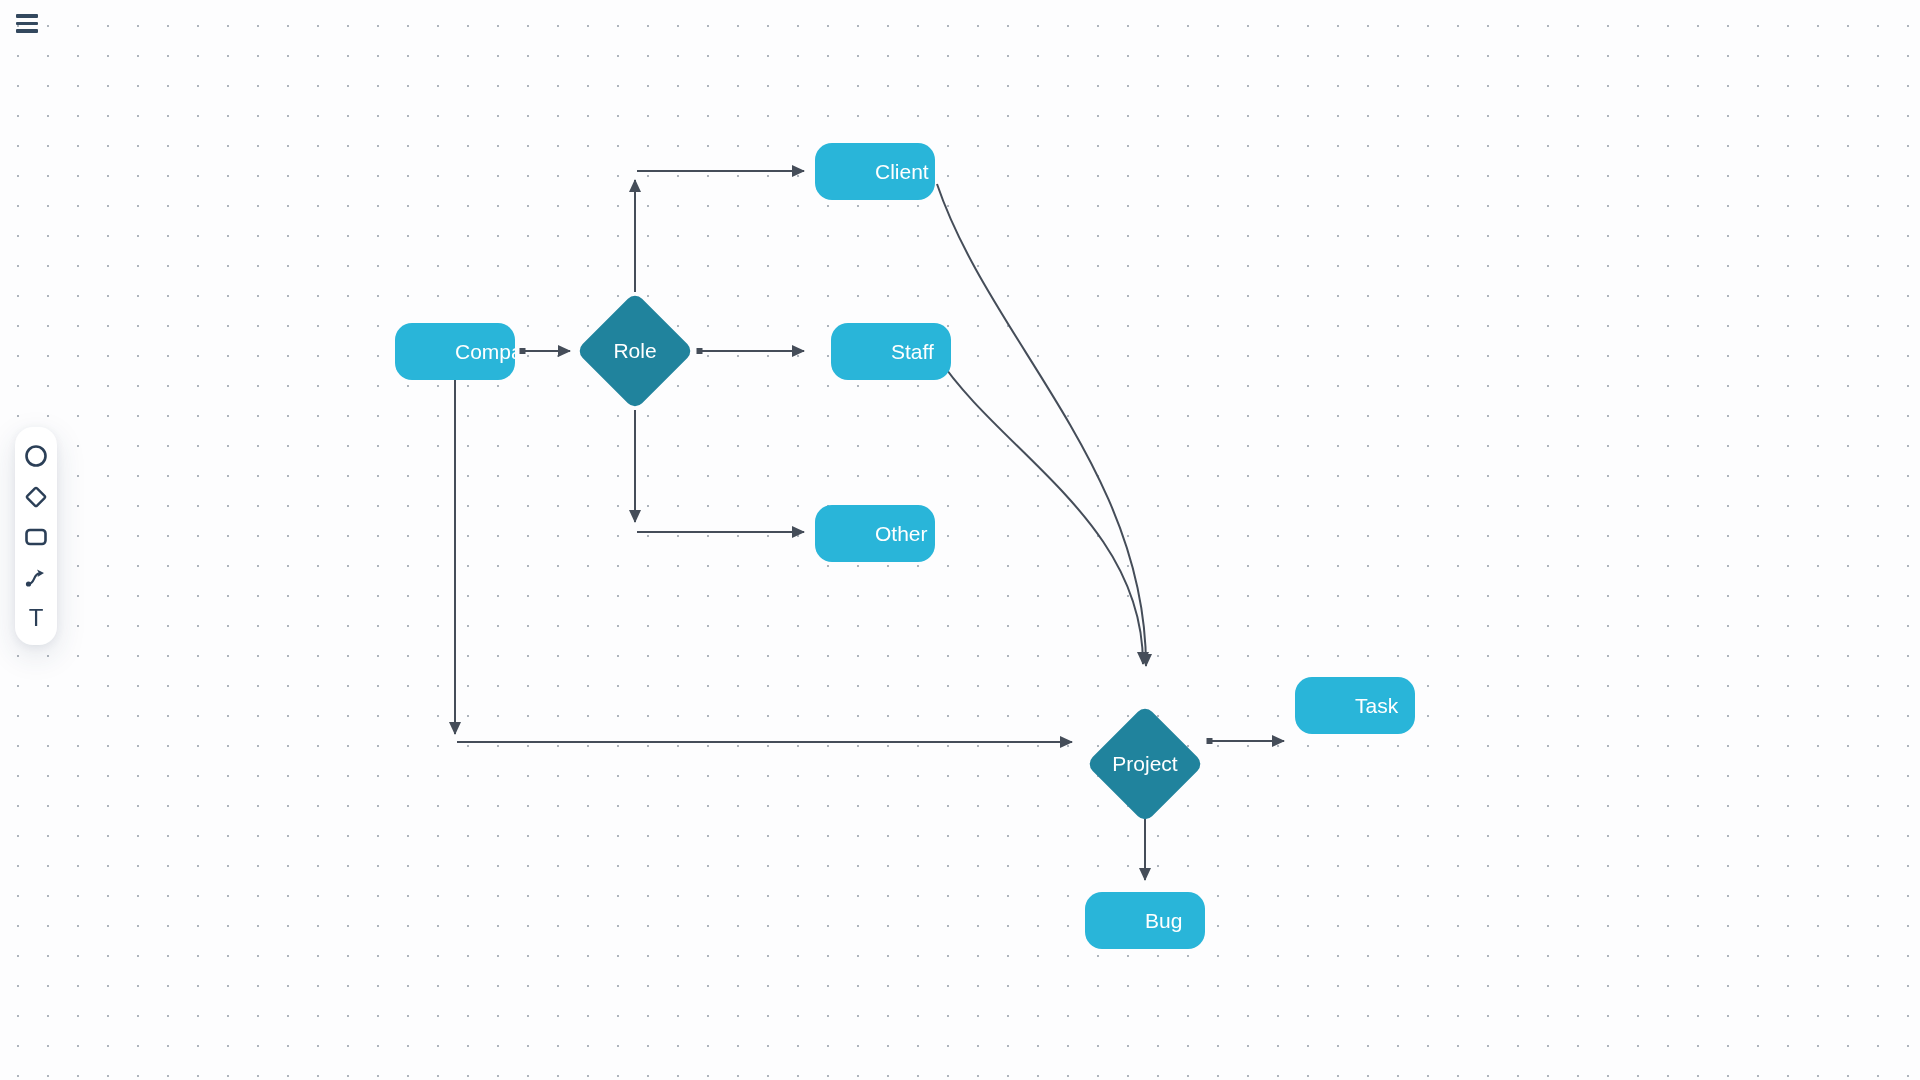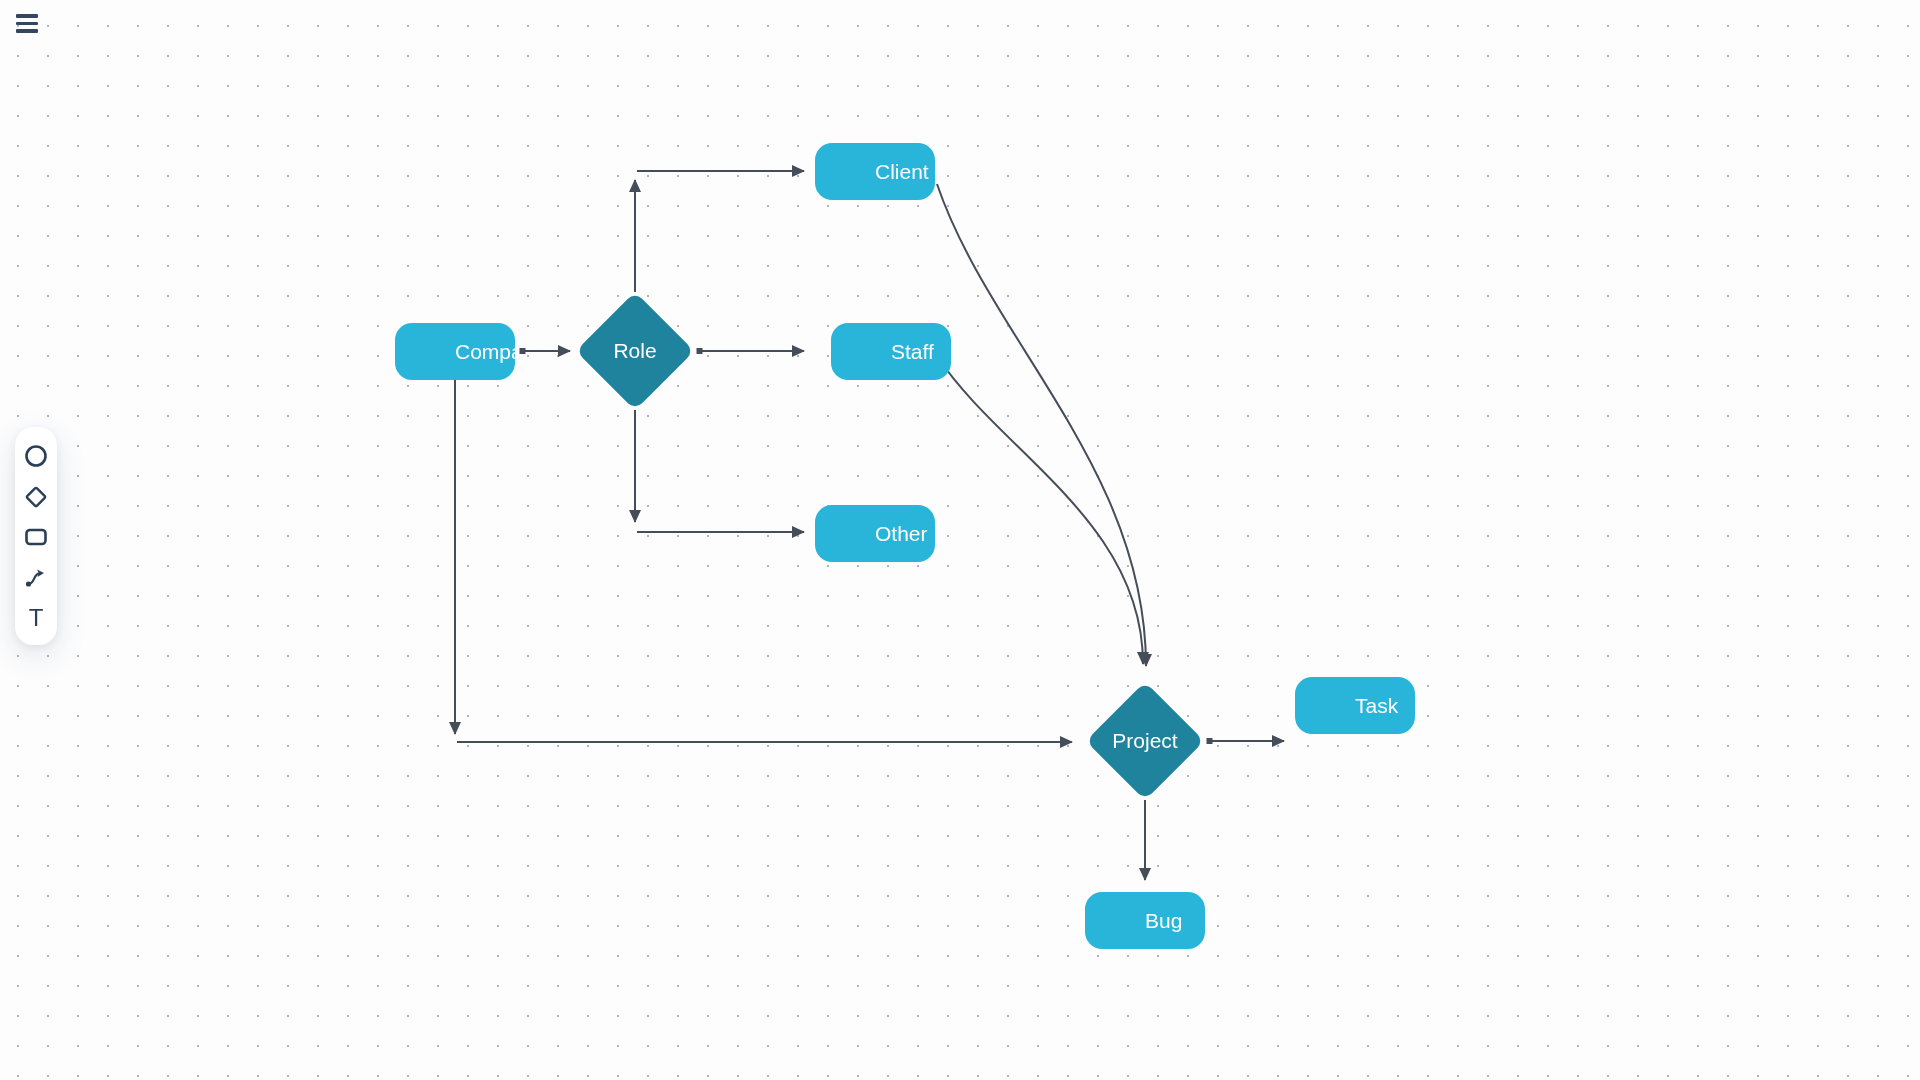--- a/index.html
+++ b/index.html
@@ -223,21 +223,21 @@
   </div>
 
   <div class="node-rect" style="left:815px; top:323px;margin-left:16px;">
     <span class="label">Staff</span>
   </div>
 
   <div class="node-rect" style="left:815px; top:505px;">
     <span class="label">Other</span>
   </div>
 
-  <div class="diamond-wrap" style="left:1103px; top:699px;">
+  <div class="diamond-wrap" style="left:1103px; top:722px;">
     <div class="diamond-shape"></div>
     <span class="label">Project</span>
   </div>
 
   <div class="node-rect" style="left:1295px; top:677px;">
     <span class="label">Task</span>
   </div>
 
   <div class="node-rect" style="left:1085px; top:892px;text-decoration:underline;">
     <span class="label">Bug</span>

